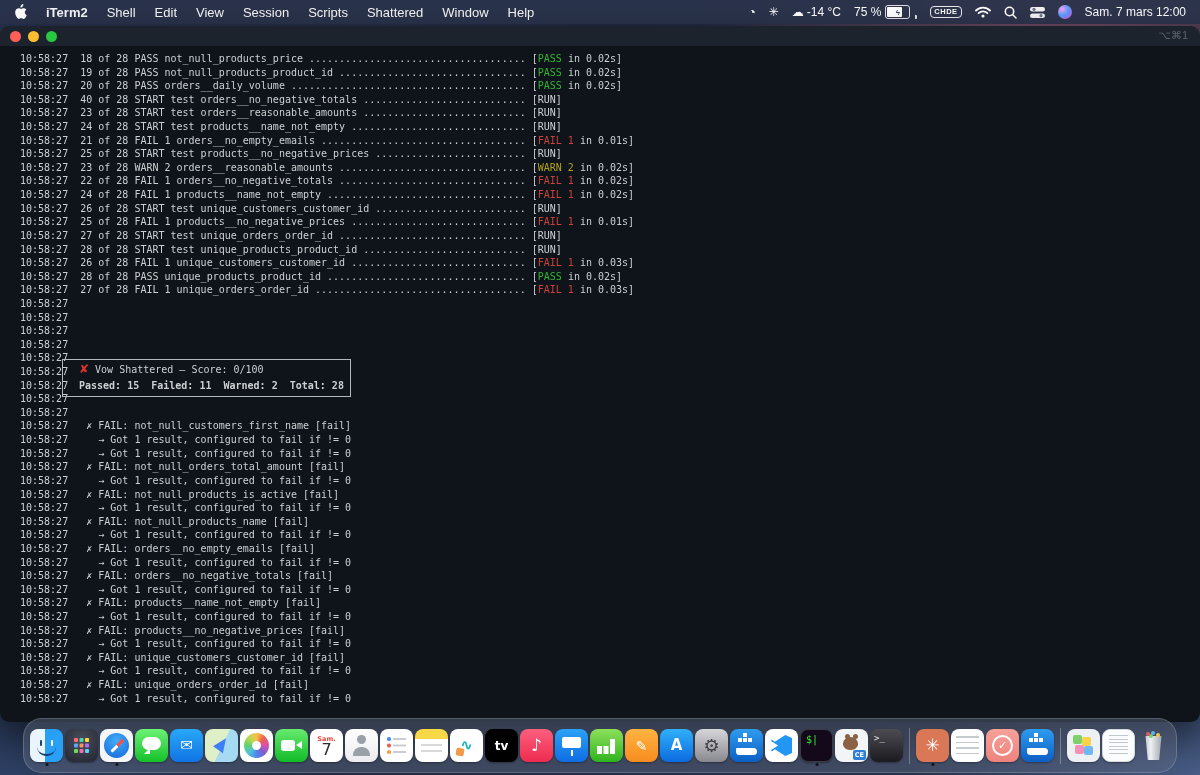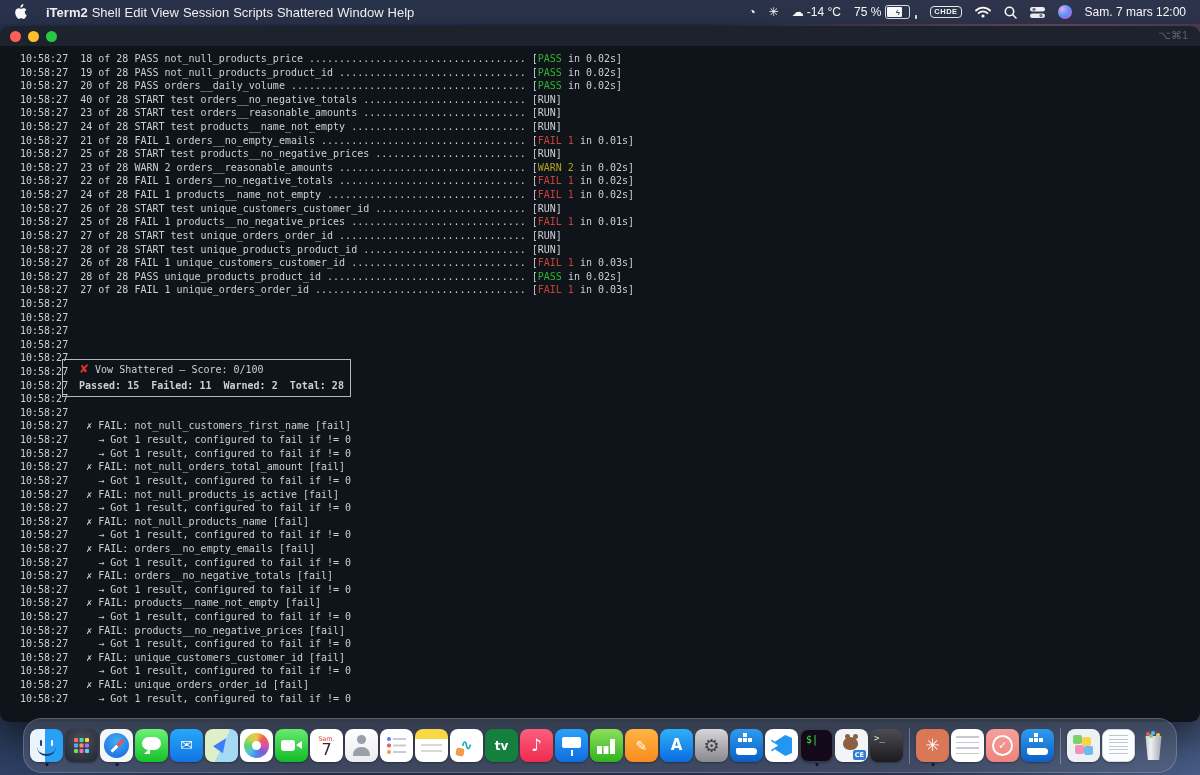--- a/index.html
+++ b/index.html
@@ -95,38 +95,38 @@
     border-right:6px solid transparent;border-bottom:14px solid #3e7ef7;transform:rotate(35deg);}
   .photos{background:#fff;}
   .photos::before{content:"";position:absolute;inset:4px;border-radius:50%;
     background:conic-gradient(#f6c14b,#ec5f4f,#d94fb0,#7a5fd0,#4f86ec,#4fc3d9,#5fd06f,#b8d94f,#f6c14b);}
   .photos::after{content:"";position:absolute;inset:12px;border-radius:50%;background:#fff;}
   .facetime{background:linear-gradient(180deg,#67ea6f,#12bb27);}
   .facetime::before{content:"";position:absolute;top:11px;left:6px;width:14px;height:11px;background:#fff;border-radius:3px;}
   .facetime::after{content:"";position:absolute;top:12px;left:21px;width:0;height:0;
     border-top:4.5px solid transparent;border-bottom:4.5px solid transparent;border-right:6px solid #fff;}
   .calendar{background:#fff;flex-direction:column;}
-  .cal-top{font-size:6.5px;color:#e8463c;font-weight:400;line-height:1;margin-top:4px;}
+  .cal-top{font-size:6.5px;color:#e8463c;font-weight:700;line-height:1;margin-top:4px;}
   .cal-day{font-size:16px;color:#2e2e30;line-height:1.05;font-weight:400;}
   .contacts{background:linear-gradient(180deg,#fff,#ececf0);}
   .contacts::before{content:"";position:absolute;top:6px;left:12px;width:9px;height:9px;border-radius:50%;background:#9aa0a8;}
   .contacts::after{content:"";position:absolute;bottom:6px;left:8px;width:17px;height:9px;
     border-radius:8px 8px 0 0;background:#9aa0a8;}
   .reminders{background:#fff;}
   .reminders::before{content:"";position:absolute;top:8px;left:7px;width:3.5px;height:3.5px;border-radius:50%;
     background:#4b8bf5;box-shadow:0 6.5px 0 #f05c52,0 13px 0 #f5a14b;}
   .reminders::after{content:"";position:absolute;top:9px;left:13px;width:13px;height:1.5px;background:#c9cdd3;
     box-shadow:0 6.5px 0 #c9cdd3,0 13px 0 #c9cdd3;}
   .notes{background:linear-gradient(180deg,#f9d848 0 10px,#fff 10px);}
   .notes::after{content:"";position:absolute;left:6px;right:6px;top:15px;height:12px;
     background:repeating-linear-gradient(180deg,#d9d9d9 0 1.5px,transparent 1.5px 6px);}
   .freeform{background:#fff;color:#17b2c4;font-weight:700;font-size:15px;}
   .freeform::before{content:"";position:absolute;left:6px;bottom:6px;width:8px;height:8px;background:#f29a4a;
     border-radius:2px;transform:rotate(10deg);}
-  .appletv{background:#15803d;color:#fff;font-weight:600;font-size:12px;}
+  .appletv{background:#000000;color:#fff;font-weight:600;font-size:12px;}
   .music{background:linear-gradient(180deg,#fd5f7e,#ee2b4e);color:#fff;font-size:17px;}
   .keynote{background:linear-gradient(180deg,#2ba2f7,#0f6de2);}
   .keynote::before{content:"";position:absolute;top:8px;left:7px;width:19px;height:11px;background:#fff;border-radius:2px;}
   .keynote::after{content:"";position:absolute;bottom:6px;left:15.5px;width:2px;height:6px;background:#fff;}
   .numbers{background:linear-gradient(180deg,#8de05a,#2fb31f);}
   .numbers::before{content:"";position:absolute;bottom:8px;left:7px;width:4.5px;height:8px;background:#fff;
     box-shadow:6.5px 0 0 #fff;}
   .numbers::after{content:"";position:absolute;bottom:8px;left:20px;width:4.5px;height:15px;background:#fff;}
   .pages{background:linear-gradient(180deg,#ffb441,#f78c1f);color:#fff;font-size:14px;}
   .appstore{background:linear-gradient(180deg,#2fb0f8,#0c6be0);color:#fff;font-weight:700;font-size:15px;}
@@ -171,21 +171,21 @@
 </head>
 <body>
 
 <div class="menubar">
   <div class="mb-left">
     <span class="apple">
       <svg width="13" height="16" viewBox="0 0 14 17">
           <path fill="#fff" d="M9.3 2.6c.55-.67.93-1.6.82-2.6-.8.04-1.8.55-2.38 1.22-.52.6-.98 1.56-.86 2.48.9.07 1.85-.46 2.42-1.1zM11.6 8.8c.02 2.3 2 3.06 2.03 3.07-.02.05-.32 1.1-1.05 2.17-.63.93-1.29 1.85-2.33 1.87-1.02.02-1.35-.6-2.51-.6-1.17 0-1.53.58-2.5.62-1 .04-1.76-1-2.4-1.92C1.55 12.13.55 8.7 1.9 6.42c.67-1.13 1.87-1.85 3.16-1.87 1-.02 1.93.66 2.54.66.6 0 1.74-.82 2.94-.7.5.02 1.9.2 2.8 1.52-.07.05-1.67.98-1.74 2.77z"></path>
         </svg>
     </span>
-    <span style="display:flex;gap:4px;align-items:center;">
+    <span style="display:flex;gap:19px;align-items:center;">
         <span class="menu-item app-name">iTerm2</span>
         <span class="menu-item">Shell</span>
         <span class="menu-item">Edit</span>
         <span class="menu-item">View</span>
         <span class="menu-item">Session</span>
         <span class="menu-item">Scripts</span>
         <span class="menu-item">Shattered</span>
         <span class="menu-item">Window</span>
         <span class="menu-item">Help</span>
       </span>

